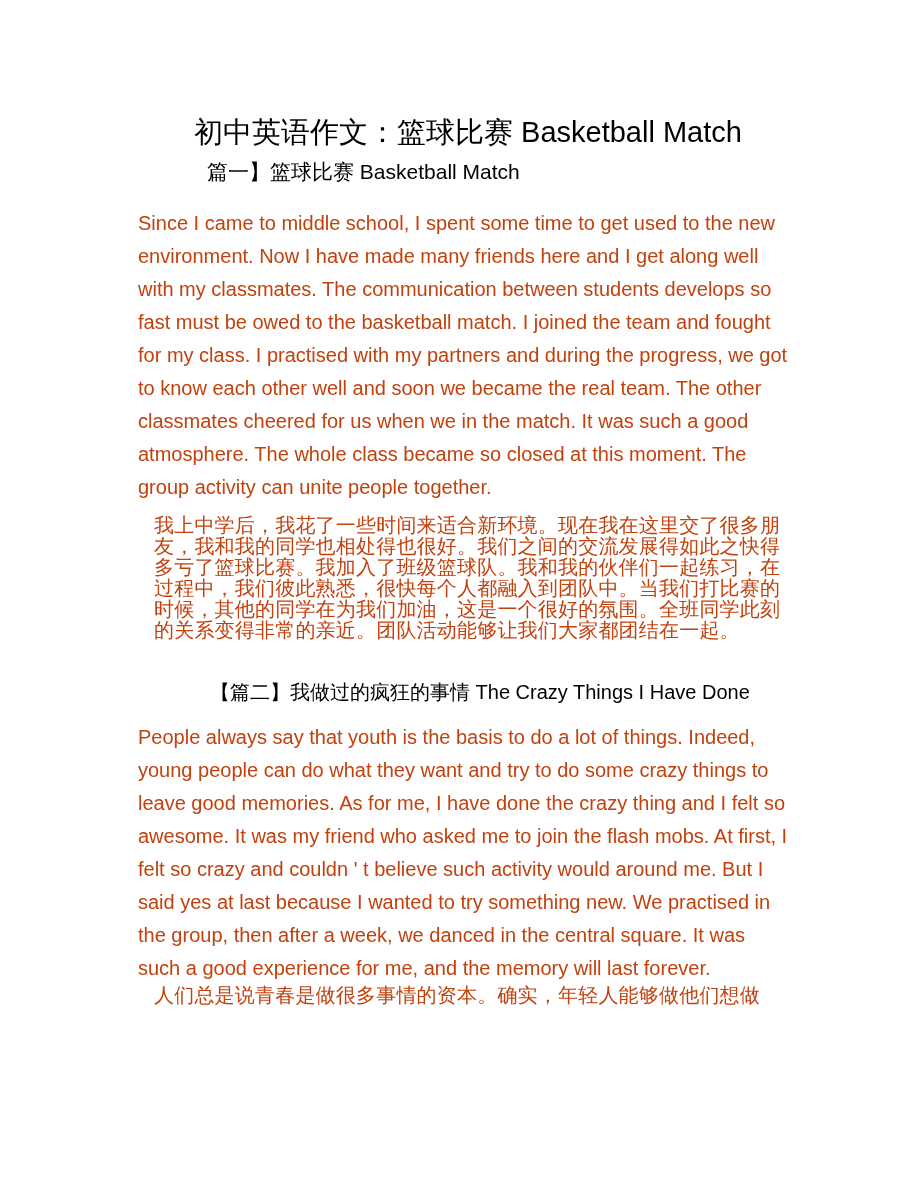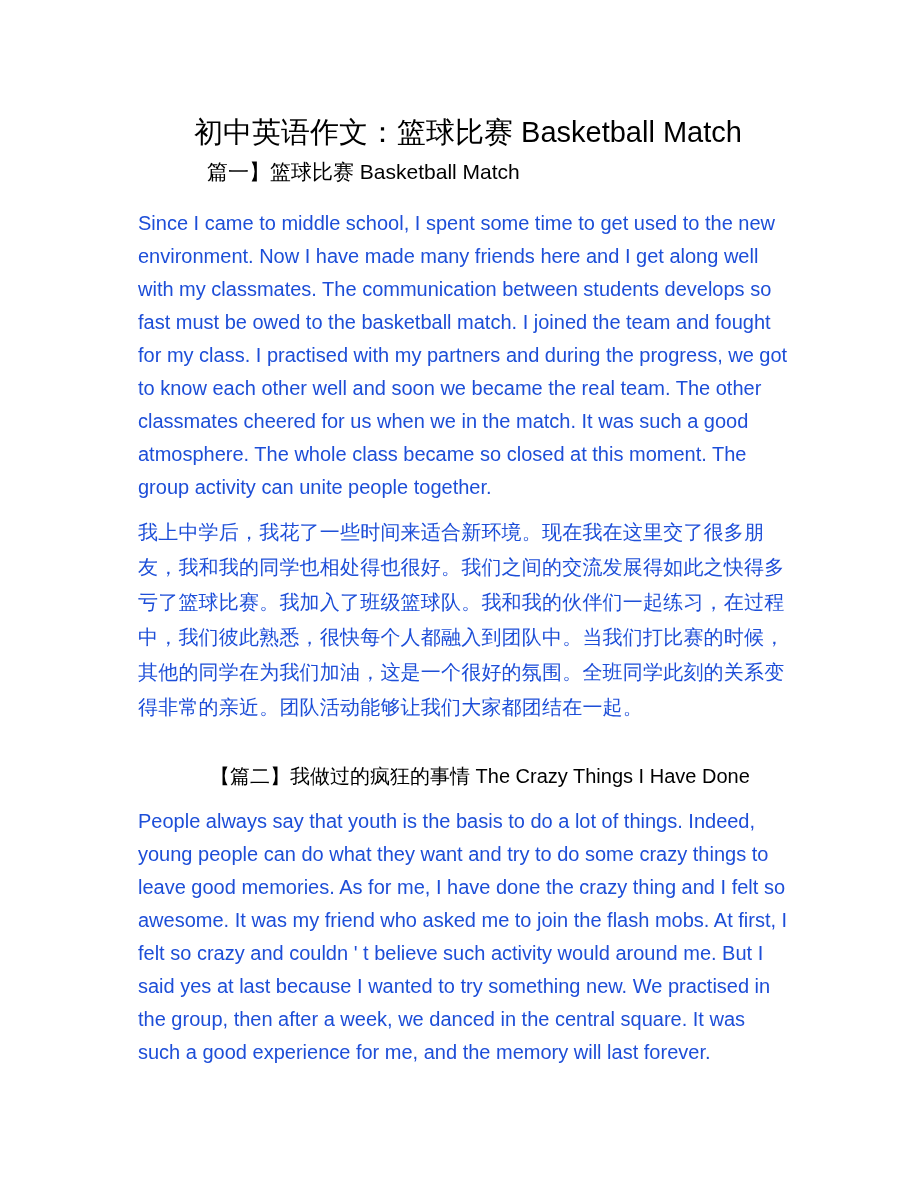--- a/index.html
+++ b/index.html
@@ -59,33 +59,34 @@
     line-height: 33px;
     font-weight: 400;
     color: #000000;
     margin: 12px;
     padding-left: 60px;
   }
 
   .para {
     font-size: 20px;
     line-height: 33px;
-    color: #1d4ed8;
+    color: #c2410c;
     margin: 0;
     text-align: left;
     word-spacing: 0px;
   }
 
   .para-en {
     line-height: 33px;
   }
 
   .para-cn {
-    line-height: 35px;
+    line-height: 21px;
     letter-spacing: 0.2px;
+    margin-left: 16px;
   }
 
   .gap-sm { height: 11px; }
   .gap-md { height: 16px; }
   .gap-lg { height: 23px; }
 </style>
 </head>
 <body>
 
 <div class="page">
@@ -102,15 +103,16 @@
     <div class="gap-sm"></div>
 
     <p class="para para-cn">我上中学后，我花了一些时间来适合新环境。现在我在这里交了很多朋友，我和我的同学也相处得也很好。我们之间的交流发展得如此之快得多亏了篮球比赛。我加入了班级篮球队。我和我的伙伴们一起练习，在过程中，我们彼此熟悉，很快每个人都融入到团队中。当我们打比赛的时候，其他的同学在为我们加油，这是一个很好的氛围。全班同学此刻的关系变得非常的亲近。团队活动能够让我们大家都团结在一起。</p>
 
     <div class="gap-lg"></div>
 
     <div class="section-heading-2">【篇二】我做过的疯狂的事情 The Crazy Things I Have Done</div>
 
     <p class="para para-en">People always say that youth is the basis to do a lot of things. Indeed, young people can do what they want and try to do some crazy things to leave good memories. As for me, I have done the crazy thing and I felt so awesome. It was my friend who asked me to join the flash mobs. At first, I felt so crazy and couldn ' t believe such activity would around me. But I said yes at last because I wanted to try something new. We practised in the group, then after a week, we danced in the central square. It was such a good experience for me, and the memory will last forever.</p>
 
+    <p class="para para-cn">人们总是说青春是做很多事情的资本。确实，年轻人能够做他们想做</p>
 
   </div>
 </div>
 
 </body></html>

